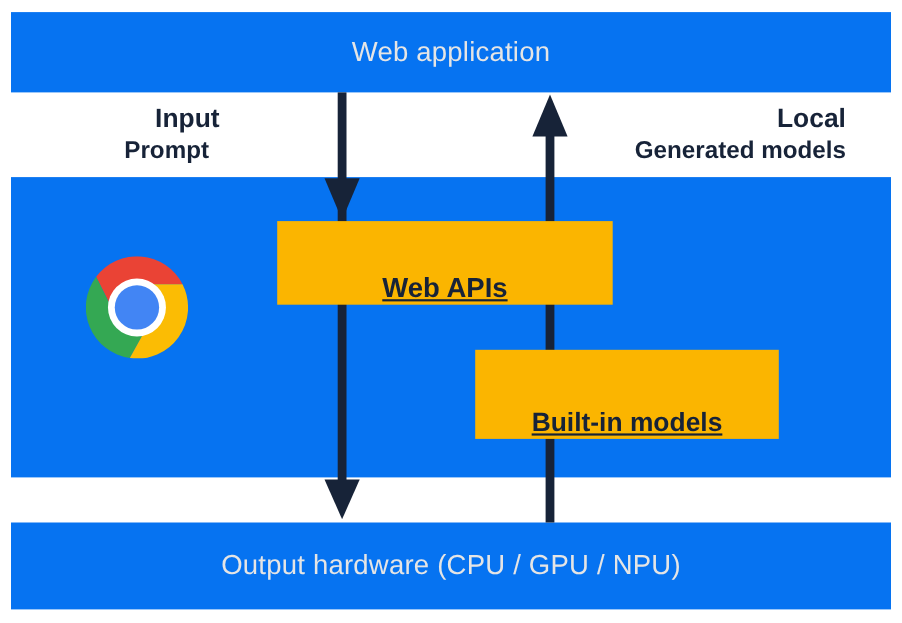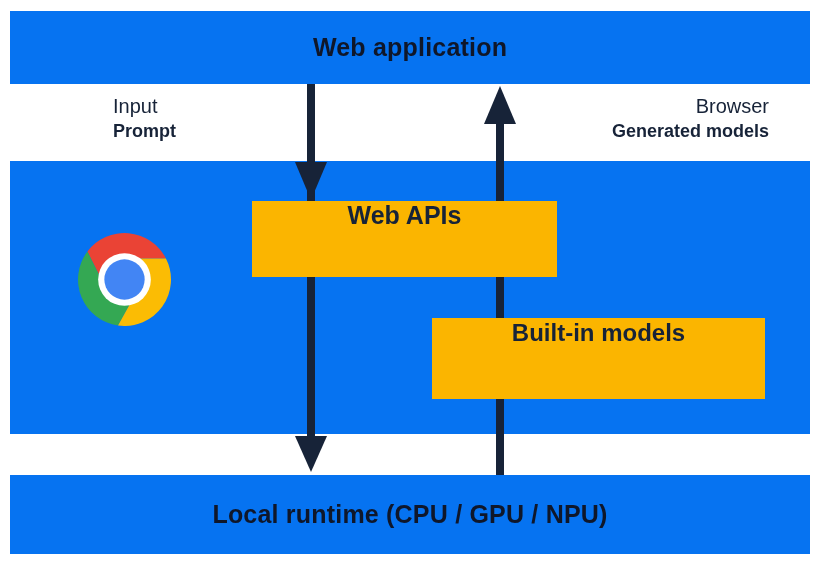--- a/index.html
+++ b/index.html
@@ -17,35 +17,36 @@
     position:relative;width:820px;height:566px;background:#fff;overflow:hidden;
   }
   .bar{
     position:absolute;left:10px;width:800px;background:var(--blue);
     display:flex;align-items:center;justify-content:center;
   }
   .bar-top{top:11px;height:73px;}
   .bar-middle{top:161px;height:273px;}
   .bar-bottom{top:475px;height:79px;}
   .bar-label{
-    color:#0f172a;font-weight:bold;font-size:25px;letter-spacing:0.2px;
+    color:#e5e5e5;font-weight:normal;font-size:25px;letter-spacing:0.2px;
   }
   .io-group{position:absolute;top:96px;line-height:1;}
   .io-left{left:113px;text-align:left;}
   .io-right{right:51px;text-align:right;}
-  .io-caption{display:block;font-size:20px;font-weight:normal;margin-bottom:6px;}
-  .io-value{display:block;font-size:18px;font-weight:bold;}
+  .io-caption{display:block;font-size:24px;font-weight:bold;margin-bottom:6px;margin-left:28px;}
+  .io-value{display:block;font-size:22px;font-weight:bold;}
   .arrow-layer{position:absolute;left:0;top:0;width:820px;height:566px;z-index:2;pointer-events:none;}
   .yellow-box{
     position:absolute;background:var(--yellow);z-index:3;
-    display:flex;flex-direction:column;align-items:center;justify-content:flex-start;
+    display:flex;flex-direction:column;align-items:center;justify-content:flex-end;
     text-align:center;
+    text-decoration:underline;
   }
   .box-webapis{left:252px;top:201px;width:305px;height:76px;}
-  .box-builtin{left:432px;top:318px;width:333px;height:81px;}
+  .box-builtin{left:432px;top:318px;width:276px;height:81px;}
   .box-label{font-weight:bold;font-size:25px;color:var(--navy);}
   .box-label-sm{font-weight:bold;font-size:24px;line-height:29px;color:var(--navy);}
   .chrome-icon{position:absolute;left:78px;top:233px;width:93px;height:93px;z-index:3;}
   .browser-label{
     position:absolute;left:73px;top:344px;z-index:3;
     color:#fff;font-weight:bold;font-size:23px;
   }
 </style>
 </head>
 <body>
@@ -55,21 +56,21 @@
   <div class="bar bar-top">
     <span class="bar-label">Web application</span>
   </div>
 
   <div class="io-group io-left">
     <span class="io-caption">Input</span>
     <span class="io-value">Prompt</span>
   </div>
 
   <div class="io-group io-right">
-    <span class="io-caption">Browser</span>
+    <span class="io-caption">Local</span>
     <span class="io-value">Generated models</span>
   </div>
 
   <div class="bar bar-middle"></div>
 
   <svg class="arrow-layer" viewBox="0 0 820 566" aria-hidden="true">
     <g fill="var(--navy)">
       <rect x="307" y="84" width="8" height="356"></rect>
       <polygon points="295,162 327,162 311,200"></polygon>
       <polygon points="295,436 327,436 311,472"></polygon>
@@ -90,16 +91,16 @@
 
   <div class="yellow-box box-webapis">
     <span class="box-label">Web APIs</span>
   </div>
 
   <div class="yellow-box box-builtin">
     <span class="box-label-sm">Built-in models</span>
   </div>
 
   <div class="bar bar-bottom">
-    <span class="bar-label">Local runtime (CPU / GPU / NPU)</span>
+    <span class="bar-label">Output hardware (CPU / GPU / NPU)</span>
   </div>
 
 </div>
 
 </body></html>

